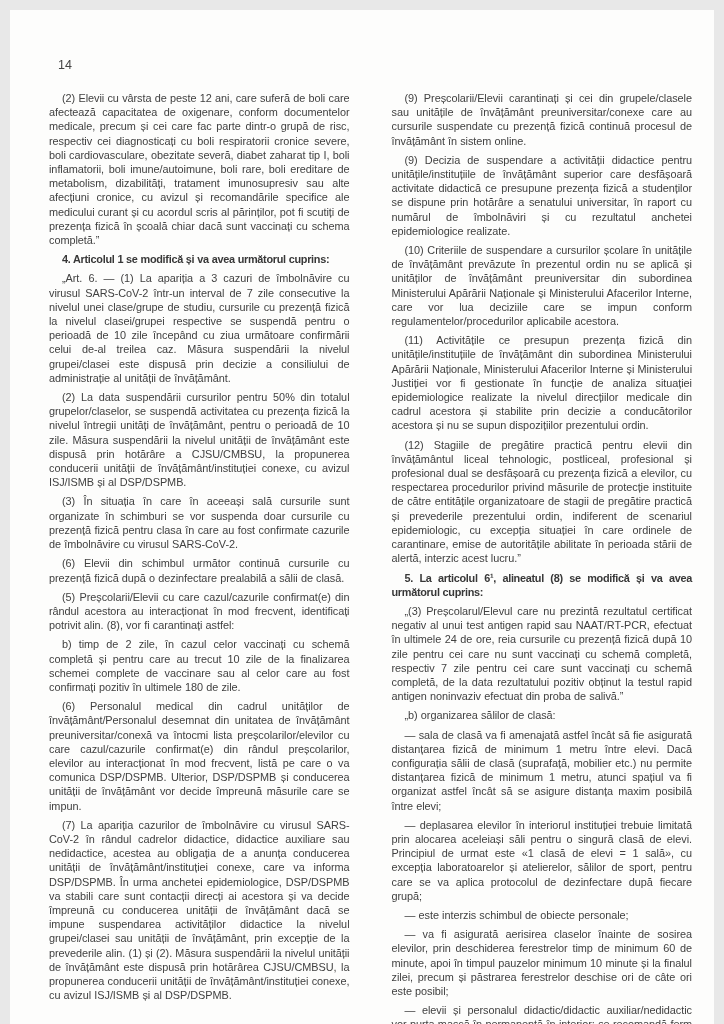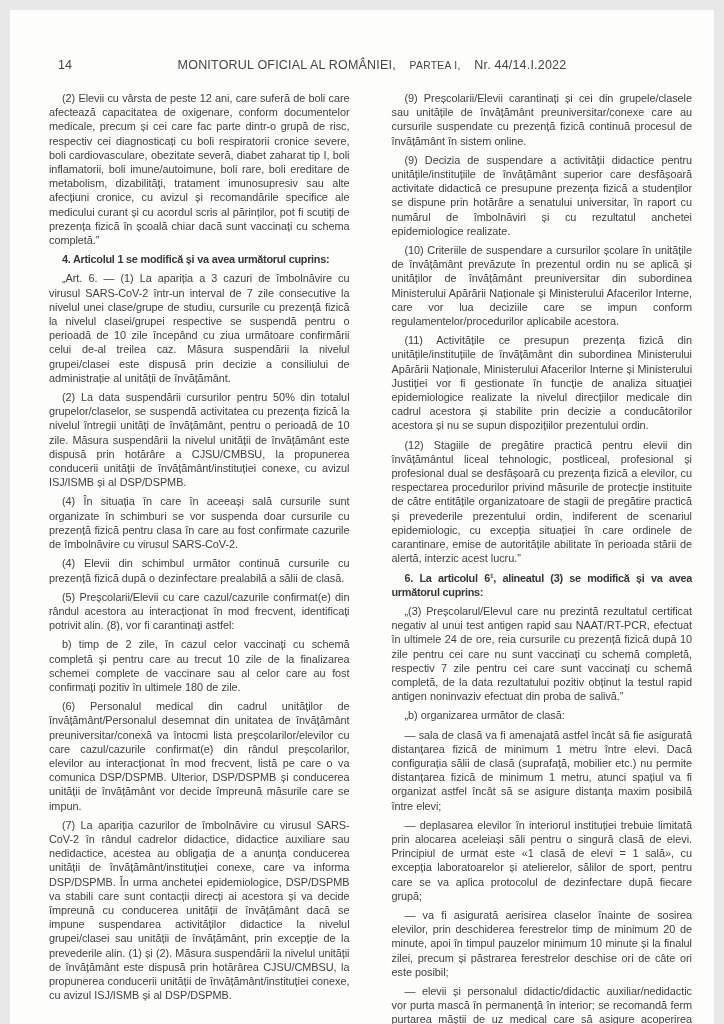--- a/index.html
+++ b/index.html
@@ -66,49 +66,45 @@
     color: #383838;
   }
 </style>
 </head>
 <body>
 
 <div class="page">
 
   <div class="page-header">
     <span class="page-number">14</span>
-    <div class="header-title">
-      <span>MONITORUL OFICIAL AL ROMÂNIEI,</span>
-      <span class="part-small">PARTEA I,</span>
-      <span>Nr. 44/14.I.2022</span>
-    </div>
   </div>
 
   <div class="columns">
     <div class="col">
         <p class="para">(2) Elevii cu vârsta de peste 12 ani, care suferă de boli care afectează capacitatea de oxigenare, conform documentelor medicale, precum și cei care fac parte dintr-o grupă de risc, respectiv cei diagnosticați cu boli respiratorii cronice severe, boli cardiovasculare, obezitate severă, diabet zaharat tip I, boli inflamatorii, boli imune/autoimune, boli rare, boli ereditare de metabolism, dizabilități, tratament imunosupresiv sau alte afecțiuni cronice, cu avizul și recomandările specifice ale medicului curant și cu acordul scris al părinților, pot fi scutiți de prezența fizică în școală chiar dacă sunt vaccinați cu schema completă.”</p>
         <p class="para bold">4. Articolul 1 se modifică și va avea următorul cuprins:</p>
         <p class="para">„Art. 6. — (1) La apariția a 3 cazuri de îmbolnăvire cu virusul SARS-CoV-2 într-un interval de 7 zile consecutive la nivelul unei clase/grupe de studiu, cursurile cu prezență fizică la nivelul clasei/grupei respective se suspendă pentru o perioadă de 10 zile începând cu ziua următoare confirmării celui de-al treilea caz. Măsura suspendării la nivelul grupei/clasei este dispusă prin decizie a consiliului de administrație al unității de învățământ.</p>
         <p class="para">(2) La data suspendării cursurilor pentru 50% din totalul grupelor/claselor, se suspendă activitatea cu prezența fizică la nivelul întregii unități de învățământ, pentru o perioadă de 10 zile. Măsura suspendării la nivelul unității de învățământ este dispusă prin hotărâre a CJSU/CMBSU, la propunerea conducerii unității de învățământ/instituției conexe, cu avizul ISJ/ISMB și al DSP/DSPMB.</p>
-        <p class="para">(4) În situația în care în aceeași sală cursurile sunt organizate în schimburi se vor suspenda doar cursurile cu prezență fizică pentru clasa în care au fost confirmate cazurile de îmbolnăvire cu virusul SARS-CoV-2.</p>
-        <p class="para">(4) Elevii din schimbul următor continuă cursurile cu prezență fizică după o dezinfectare prealabilă a sălii de clasă.</p>
+        <p class="para">(3) În situația în care în aceeași sală cursurile sunt organizate în schimburi se vor suspenda doar cursurile cu prezență fizică pentru clasa în care au fost confirmate cazurile de îmbolnăvire cu virusul SARS-CoV-2.</p>
+        <p class="para">(6) Elevii din schimbul următor continuă cursurile cu prezență fizică după o dezinfectare prealabilă a sălii de clasă.</p>
         <p class="para">(5) Preșcolarii/Elevii cu care cazul/cazurile confirmat(e) din rândul acestora au interacționat în mod frecvent, identificați potrivit alin. (8), vor fi carantinați astfel:</p>
         <p class="para">b) timp de 2 zile, în cazul celor vaccinați cu schemă completă și pentru care au trecut 10 zile de la finalizarea schemei complete de vaccinare sau al celor care au fost confirmați pozitiv în ultimele 180 de zile.</p>
         <p class="para">(6) Personalul medical din cadrul unităților de învățământ/Personalul desemnat din unitatea de învățământ preuniversitar/conexă va întocmi lista preșcolarilor/elevilor cu care cazul/cazurile confirmat(e) din rândul preșcolarilor, elevilor au interacționat în mod frecvent, listă pe care o va comunica DSP/DSPMB. Ulterior, DSP/DSPMB și conducerea unității de învățământ vor decide împreună măsurile care se impun.</p>
         <p class="para">(7) La apariția cazurilor de îmbolnăvire cu virusul SARS-CoV-2 în rândul cadrelor didactice, didactice auxiliare sau nedidactice, acestea au obligația de a anunța conducerea unității de învățământ/instituției conexe, care va informa DSP/DSPMB. În urma anchetei epidemiologice, DSP/DSPMB va stabili care sunt contacții direcți ai acestora și va decide împreună cu conducerea unității de învățământ dacă se impune suspendarea activităților didactice la nivelul grupei/clasei sau unității de învățământ, prin excepție de la prevederile alin. (1) și (2). Măsura suspendării la nivelul unității de învățământ este dispusă prin hotărârea CJSU/CMBSU, la propunerea conducerii unității de învățământ/instituției conexe, cu avizul ISJ/ISMB și al DSP/DSPMB.</p>
       </div>
     <div class="col">
         <p class="para">(9) Preșcolarii/Elevii carantinați și cei din grupele/clasele sau unitățile de învățământ preuniversitar/conexe care au cursurile suspendate cu prezență fizică continuă procesul de învățământ în sistem online.</p>
         <p class="para">(9) Decizia de suspendare a activității didactice pentru unitățile/instituțiile de învățământ superior care desfășoară activitate didactică ce presupune prezența fizică a studenților se dispune prin hotărâre a senatului universitar, în raport cu numărul de îmbolnăviri și cu rezultatul anchetei epidemiologice realizate.</p>
         <p class="para">(10) Criteriile de suspendare a cursurilor școlare în unitățile de învățământ prevăzute în prezentul ordin nu se aplică și unităților de învățământ preuniversitar din subordinea Ministerului Apărării Naționale și Ministerului Afacerilor Interne, care vor lua deciziile care se impun conform regulamentelor/procedurilor aplicabile acestora.</p>
         <p class="para">(11) Activitățile ce presupun prezența fizică din unitățile/instituțiile de învățământ din subordinea Ministerului Apărării Naționale, Ministerului Afacerilor Interne și Ministerului Justiției vor fi gestionate în funcție de analiza situației epidemiologice realizate la nivelul direcțiilor medicale din cadrul acestora și stabilite prin decizie a conducătorilor acestora și nu se supun dispozițiilor prezentului ordin.</p>
         <p class="para">(12) Stagiile de pregătire practică pentru elevii din învățământul liceal tehnologic, postliceal, profesional și profesional dual se desfășoară cu prezența fizică a elevilor, cu respectarea procedurilor privind măsurile de protecție instituite de către entitățile organizatoare de stagii de pregătire practică și prevederile prezentului ordin, indiferent de scenariul epidemiologic, cu excepția situației în care ordinele de carantinare, emise de autoritățile abilitate în perioada stării de alertă, interzic acest lucru.”</p>
-        <p class="para bold">6. La articolul 6¹, alineatul (3) se modifică și va avea următorul cuprins:</p>
+        <p class="para bold">5. La articolul 6¹, alineatul (8) se modifică și va avea următorul cuprins:</p>
         <p class="para">„(3) Preșcolarul/Elevul care nu prezintă rezultatul certificat negativ al unui test antigen rapid sau NAAT/RT-PCR, efectuat în ultimele 24 de ore, reia cursurile cu prezență fizică după 10 zile pentru cei care nu sunt vaccinați cu schemă completă, respectiv 7 zile pentru cei care sunt vaccinați cu schemă completă, de la data rezultatului pozitiv obținut la testul rapid antigen noninvaziv efectuat din proba de salivă.”</p>
-        <p class="para">„b) organizarea următor de clasă:</p>
+        <p class="para">„b) organizarea sălilor de clasă:</p>
         <p class="para">— sala de clasă va fi amenajată astfel încât să fie asigurată distanțarea fizică de minimum 1 metru între elevi. Dacă configurația sălii de clasă (suprafață, mobilier etc.) nu permite distanțarea fizică de minimum 1 metru, atunci spațiul va fi organizat astfel încât să se asigure distanța maxim posibilă între elevi;</p>
         <p class="para">— deplasarea elevilor în interiorul instituției trebuie limitată prin alocarea aceleiași săli pentru o singură clasă de elevi. Principiul de urmat este «1 clasă de elevi = 1 sală», cu excepția laboratoarelor și atelierelor, sălilor de sport, pentru care se va aplica protocolul de dezinfectare după fiecare grupă;</p>
-        <p class="para">— va fi asigurată aerisirea claselor înainte de sosirea elevilor, prin deschiderea ferestrelor timp de minimum 20 de minute, apoi în timpul pauzelor minimum 10 minute și la finalul zilei, precum și păstrarea ferestrelor deschise ori de câte ori este posibil;</p>
+        <p class="para">— este interzis schimbul de obiecte personale;</p>
+        <p class="para">— va fi asigurată aerisirea claselor înainte de sosirea elevilor, prin deschiderea ferestrelor timp de minimum 60 de minute, apoi în timpul pauzelor minimum 10 minute și la finalul zilei, precum și păstrarea ferestrelor deschise ori de câte ori este posibil;</p>
         <p class="para">— elevii și personalul didactic/didactic auxiliar/nedidactic vor purta mască în permanență în interior; se recomandă ferm purtarea măștii de uz medical care să asigure acoperirea orificiilor nazale și a gurii; sunt interzise orice alte dispozitive care înlocuiesc măștile, cu excepția vizierelor care sunt permise doar pentru cadrele didactice din învățământul special;”.</p>
       </div>
   </div>
 
 </div>
 
 </body></html>

